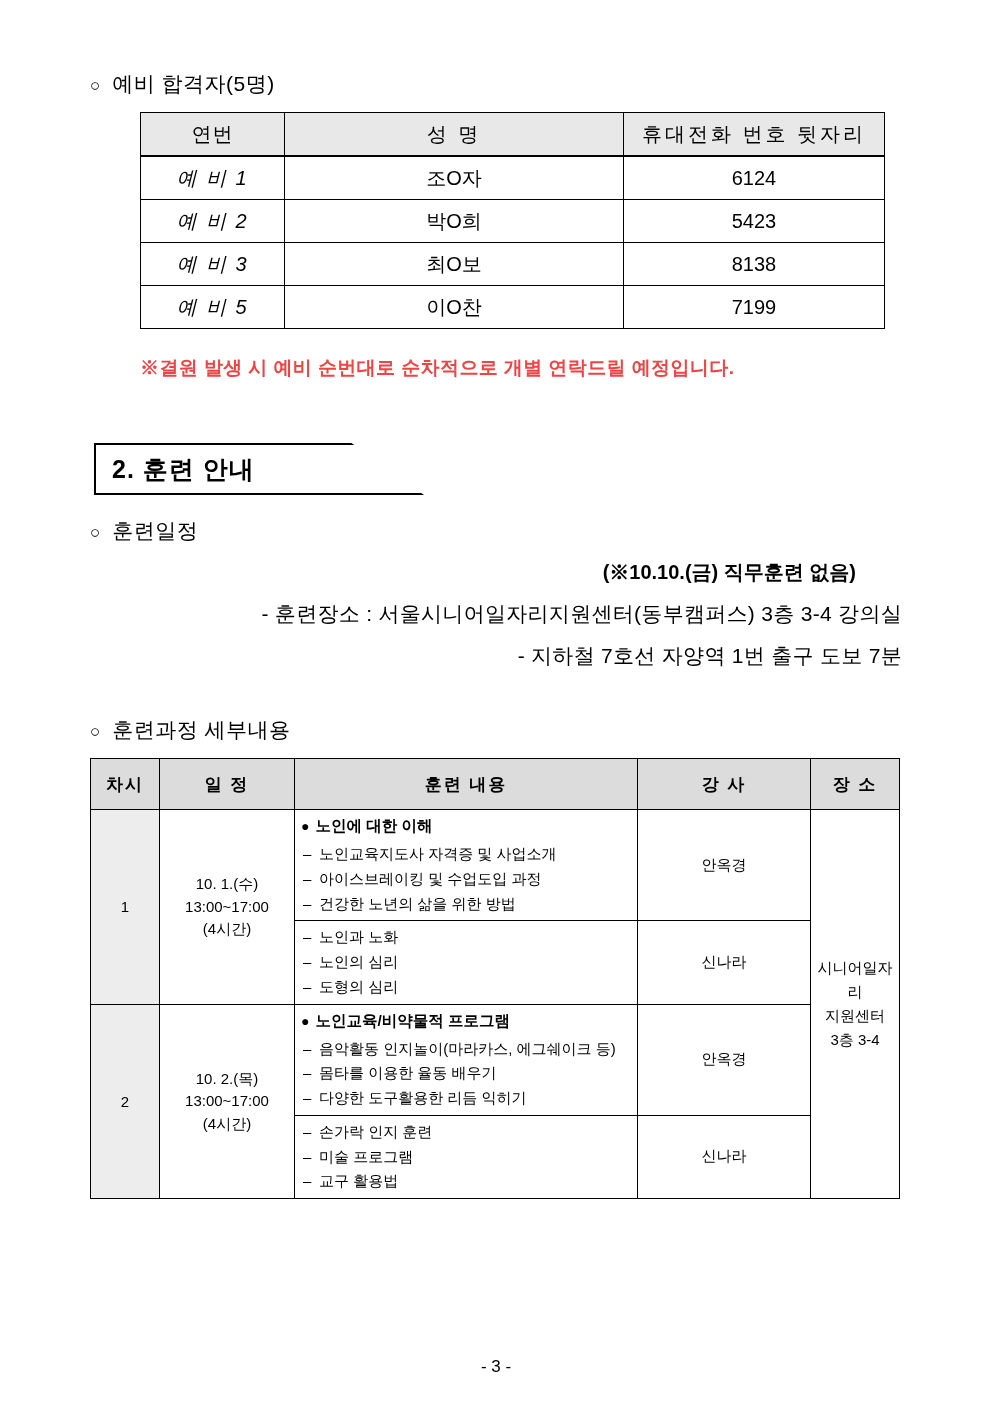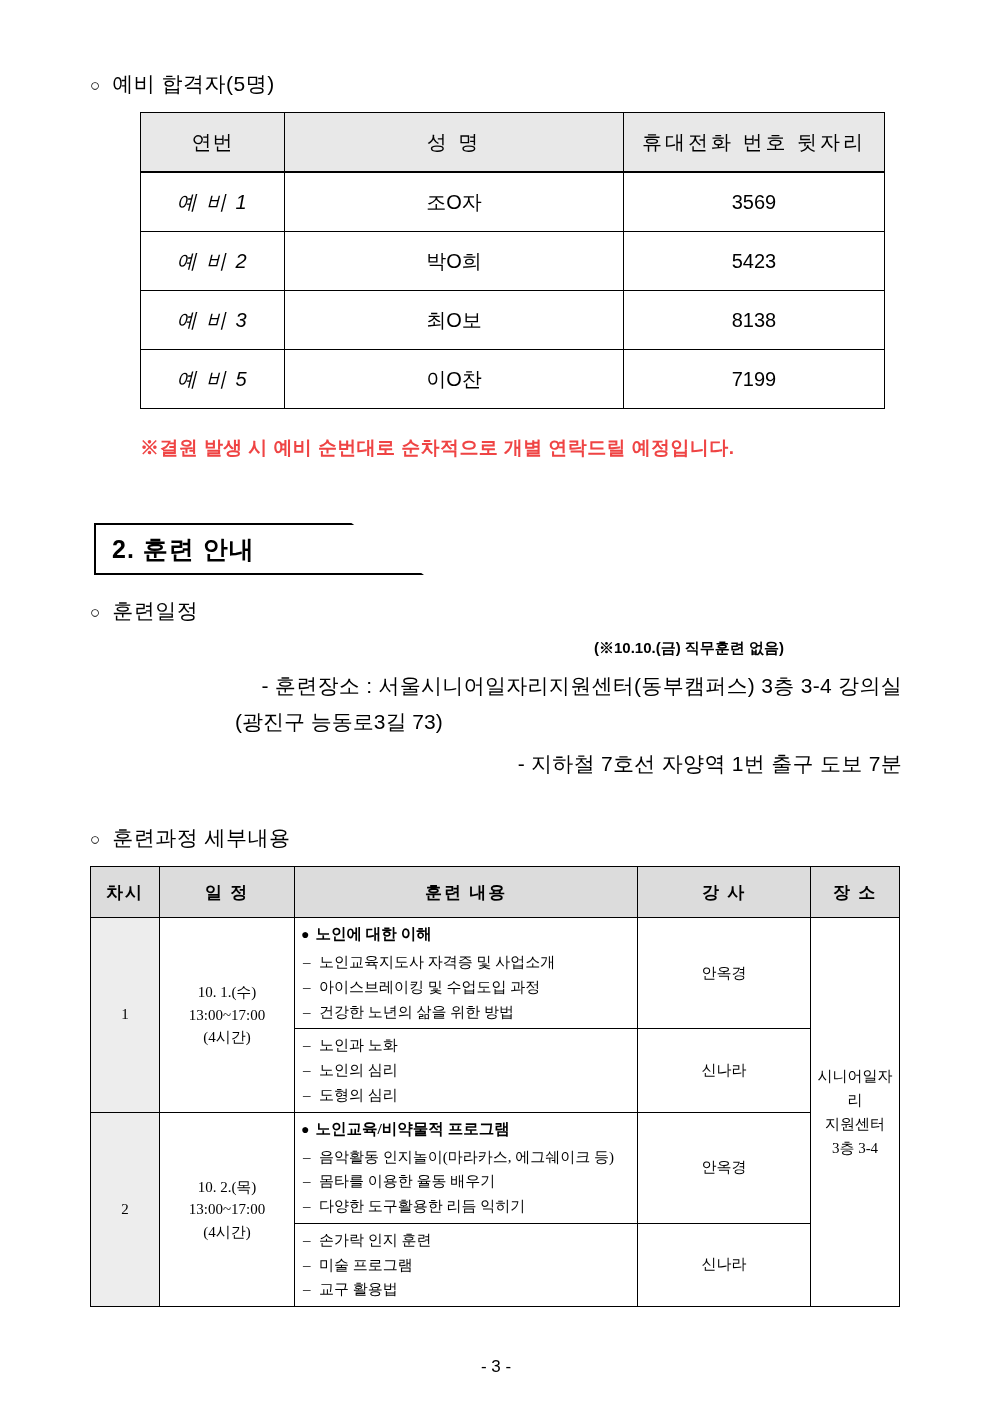--- a/index.html
+++ b/index.html
@@ -46,21 +46,21 @@
   table.cand {
     border-collapse: collapse;
     width: 745px;
     table-layout: fixed;
   }
   table.cand th, table.cand td {
     border: 1px solid #000;
     text-align: center;
     font-size: 20px;
     height: 42px;
-    padding: 8px 4px;
+    padding: 0 4px;
   }
   table.cand thead th {
     background: #e8e8e8;
     font-weight: normal;
     letter-spacing: 3px;
     border-bottom: 2px solid #000;
   }
   table.cand thead tr th:first-child { letter-spacing: 1px; }
   table.cand td.num { letter-spacing: 2px; font-style: italic; }
 
@@ -96,40 +96,39 @@
     letter-spacing: 1px;
   }
 
   
   .sched-main {
     font-size: 21px;
     margin: 2px 0 0 36px;
     letter-spacing: 0.2px;
   }
   .sched-note {
-    font-size: 15px;
+    font-size: 20px;
     font-weight: bold;
     text-align: right;
-    margin: 8px 118px 0 0;
+    margin: 8px 46px 0 0;
   }
   .dash-line {
     font-size: 21px;
     margin: 14px 0 0 28px;
     letter-spacing: 0.3px;
     text-align: right;
   }
   .dash-sub {
     font-size: 21px;
     margin: 8px 0 0 145px;
   }
 
   
   .detail-wrap {
     margin: 6px 0 0 0;
-    font-family: Liberation Serif, serif;
   }
   table.detail {
     border-collapse: collapse;
     width: 810px;
     table-layout: fixed;
   }
   table.detail th, table.detail td {
     border: 1px solid #000;
     font-size: 15px;
     font-weight: normal;
@@ -219,21 +218,21 @@
         <tr>
           <th style="width:135px">연번</th>
           <th style="width:330px">성  명</th>
           <th>휴대전화 번호 뒷자리</th>
         </tr>
       </thead>
       <tbody>
         <tr>
           <td class="num">예 비 1</td>
           <td>조O자</td>
-          <td>3569</td>
+          <td>6124</td>
         </tr>
         <tr>
           <td class="num">예 비 2</td>
           <td>박O희</td>
           <td>5423</td>
         </tr>
         <tr>
           <td class="num">예 비 3</td>
           <td>최O보</td>
           <td>8138</td>
@@ -254,21 +253,20 @@
     <div class="tab-label">2. 훈련 안내</div>
   </div>
 
   <div class="bullet-line">
     <span class="bullet-mark">○</span>
     <span class="bullet-text">훈련일정</span>
   </div>
 
   <div class="sched-note">(※10.10.(금) 직무훈련 없음)</div>
   <div class="dash-line">-  훈련장소 : 서울시니어일자리지원센터(동부캠퍼스) 3층 3-4 강의실</div>
-  <div class="dash-sub">(광진구 능동로3길 73)</div>
   <div class="dash-line">-  지하철 7호선 자양역 1번 출구 도보 7분</div>
 
   <div class="bullet-line" style="margin-top:46px">
     <span class="bullet-mark">○</span>
     <span class="bullet-text">훈련과정 세부내용</span>
   </div>
 
   <div class="detail-wrap">
     <table class="detail">
       <thead>

